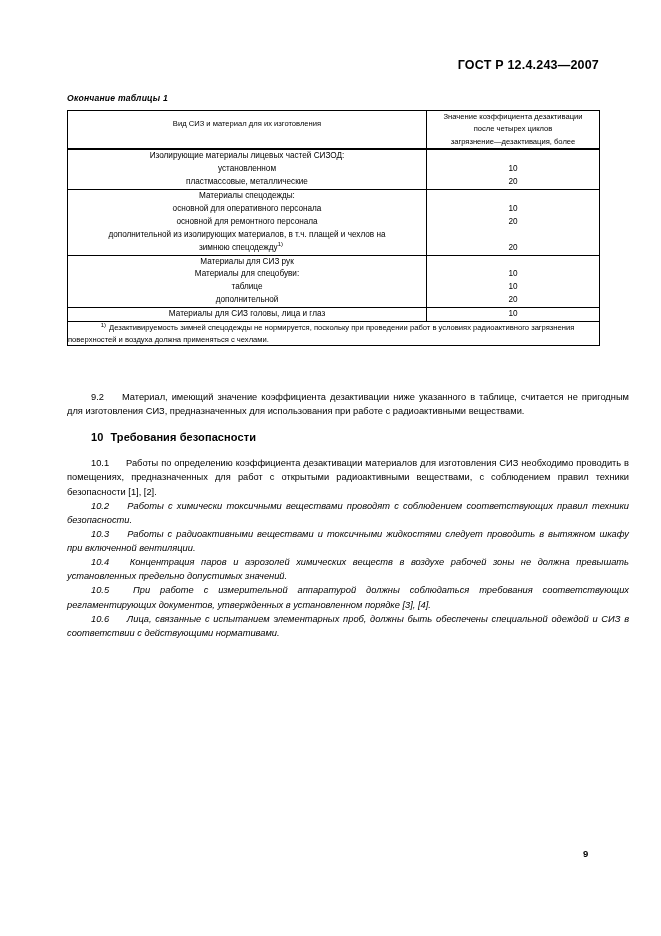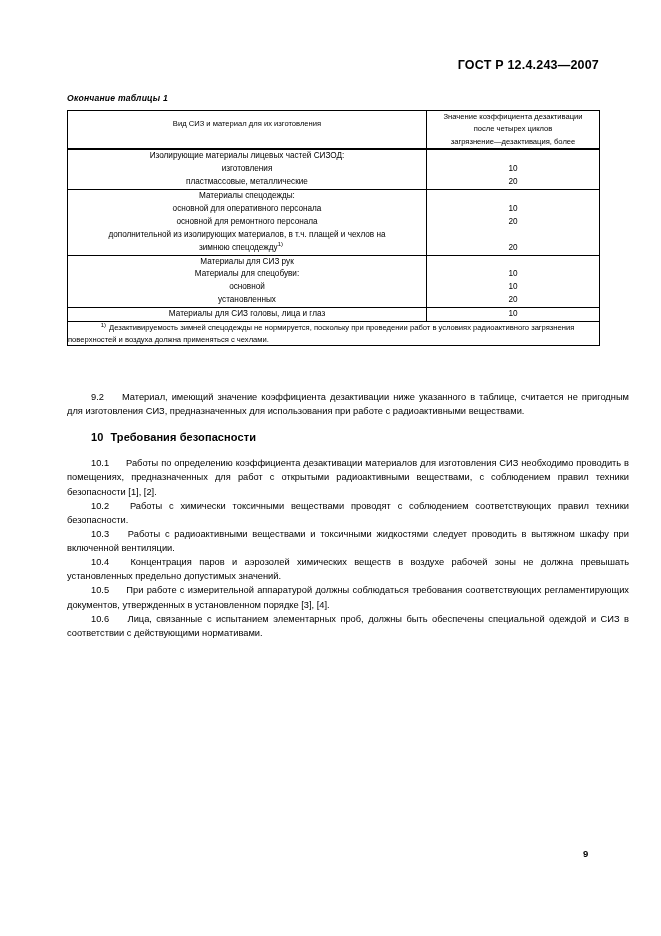--- a/index.html
+++ b/index.html
@@ -142,20 +142,21 @@
     margin: 0 0 0 0;
     font-size: 9.3px;
     line-height: 1.52;
     text-align: justify;
     text-indent: 24px;
     text-align-last: left;
     hyphens: manual;
   }
   p.para + p.para {
     margin-top: 0px;
+    font-style: italic;
   }
   .num {
     margin-right: 14px;
   }
 
   h2.sect {
     font-size: 11px;
     font-weight: bold;
     margin: 13px 0 13px 0;
     text-indent: 24px;
@@ -197,21 +198,21 @@
             <span>после четырех циклов</span><br>
             <span>загрязнение—дезактивация, более</span>
           </th>
         </tr>
       </thead>
       <tbody>
 
         <tr>
           <td class="cell-a">
             <span class="sub">Изолирующие материалы лицевых частей СИЗОД:</span>
-            <span class="sub">изготовления</span>
+            <span class="sub">установленном</span>
             <span class="sub">пластмассовые, металлические</span>
           </td>
           <td class="cell-b">
             <span class="v spacer">&nbsp;</span>
             <span class="v">10</span>
             <span class="v">20</span>
           </td>
         </tr>
 
         <tr>
@@ -228,22 +229,22 @@
             <span class="v">20</span>
             <span class="v spacer">&nbsp;</span>
             <span class="v">20</span>
           </td>
         </tr>
 
         <tr>
           <td class="cell-a">
             <span class="sub">Материалы для СИЗ рук</span>
             <span class="sub">Материалы для спецобуви:</span>
-            <span class="sub">основной</span>
-            <span class="sub">установленных</span>
+            <span class="sub">таблице</span>
+            <span class="sub">дополнительной</span>
           </td>
           <td class="cell-b">
             <span class="v spacer">&nbsp;</span>
             <span class="v">10</span>
             <span class="v">10</span>
             <span class="v">20</span>
           </td>
         </tr>
 
         <tr>

